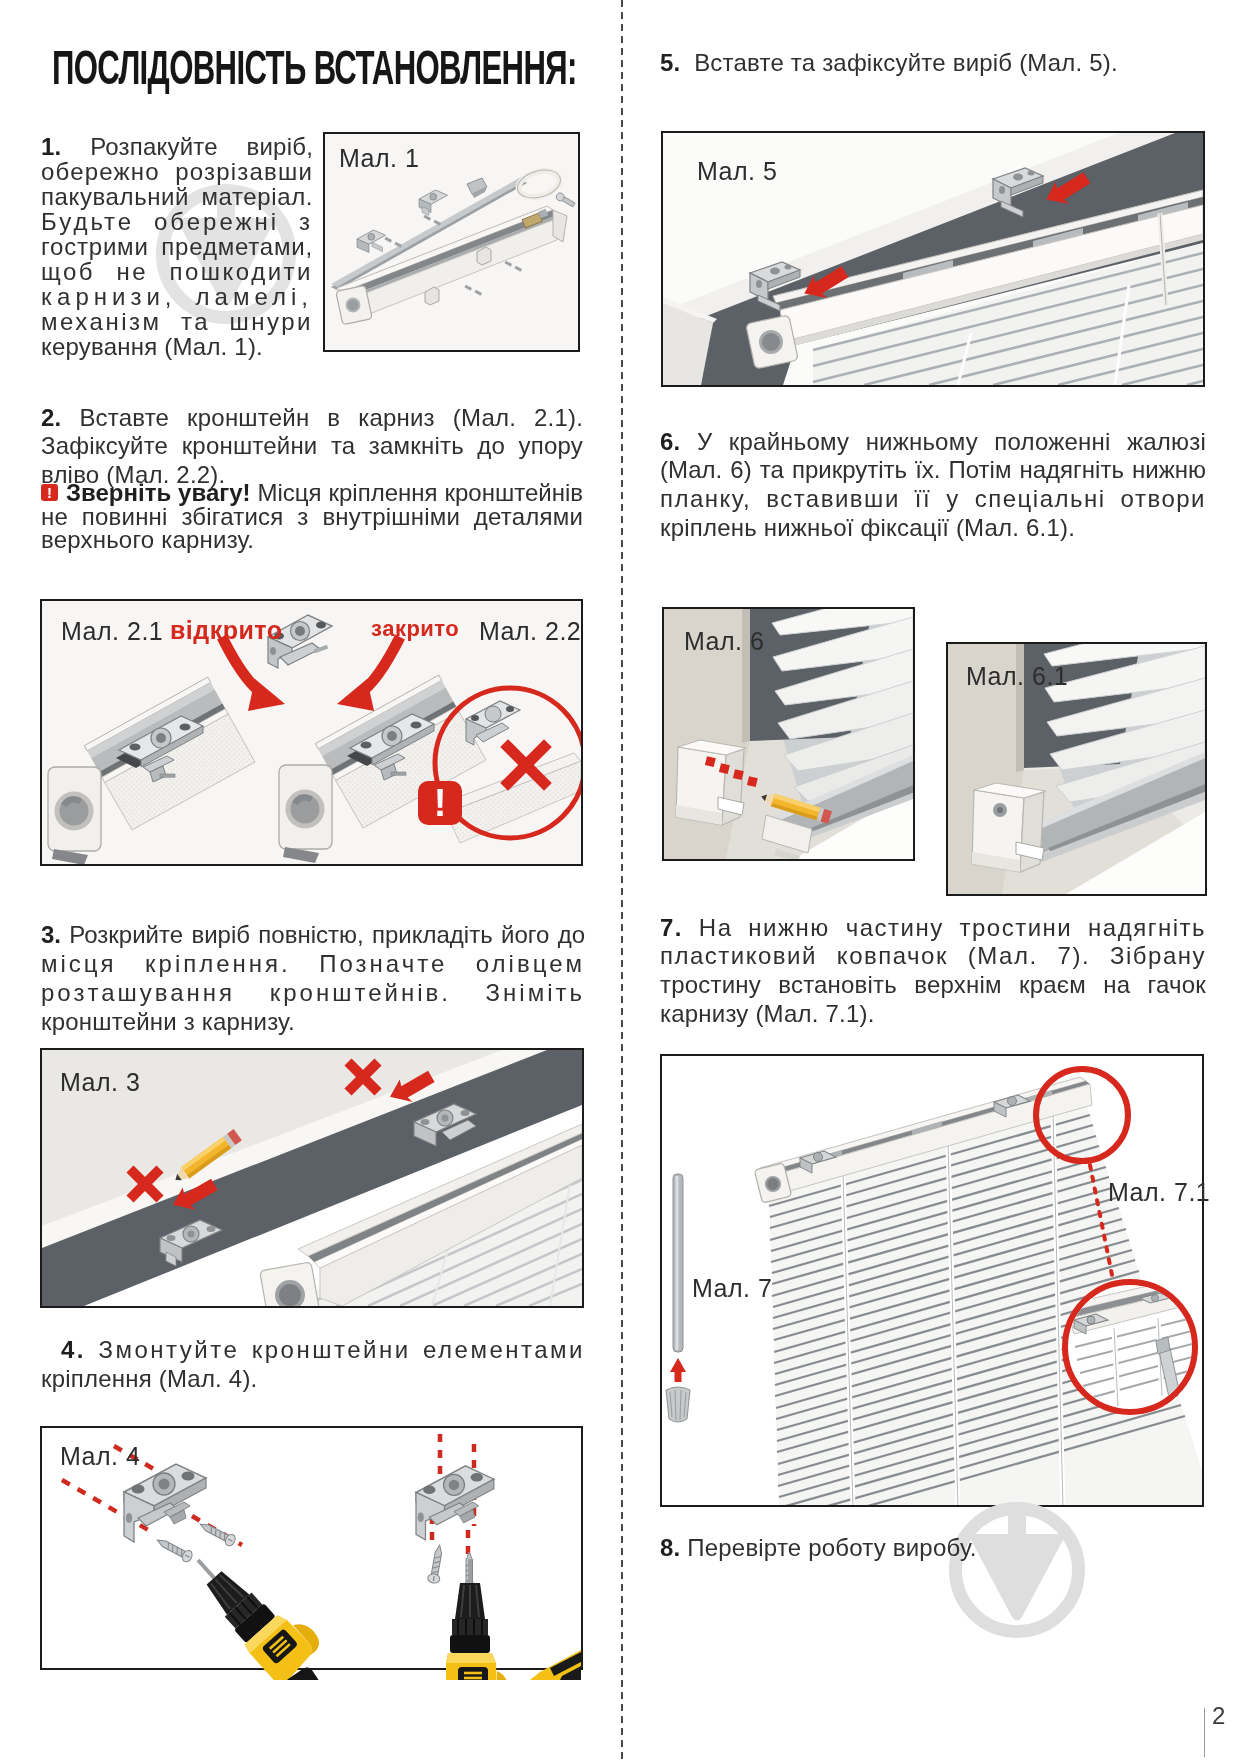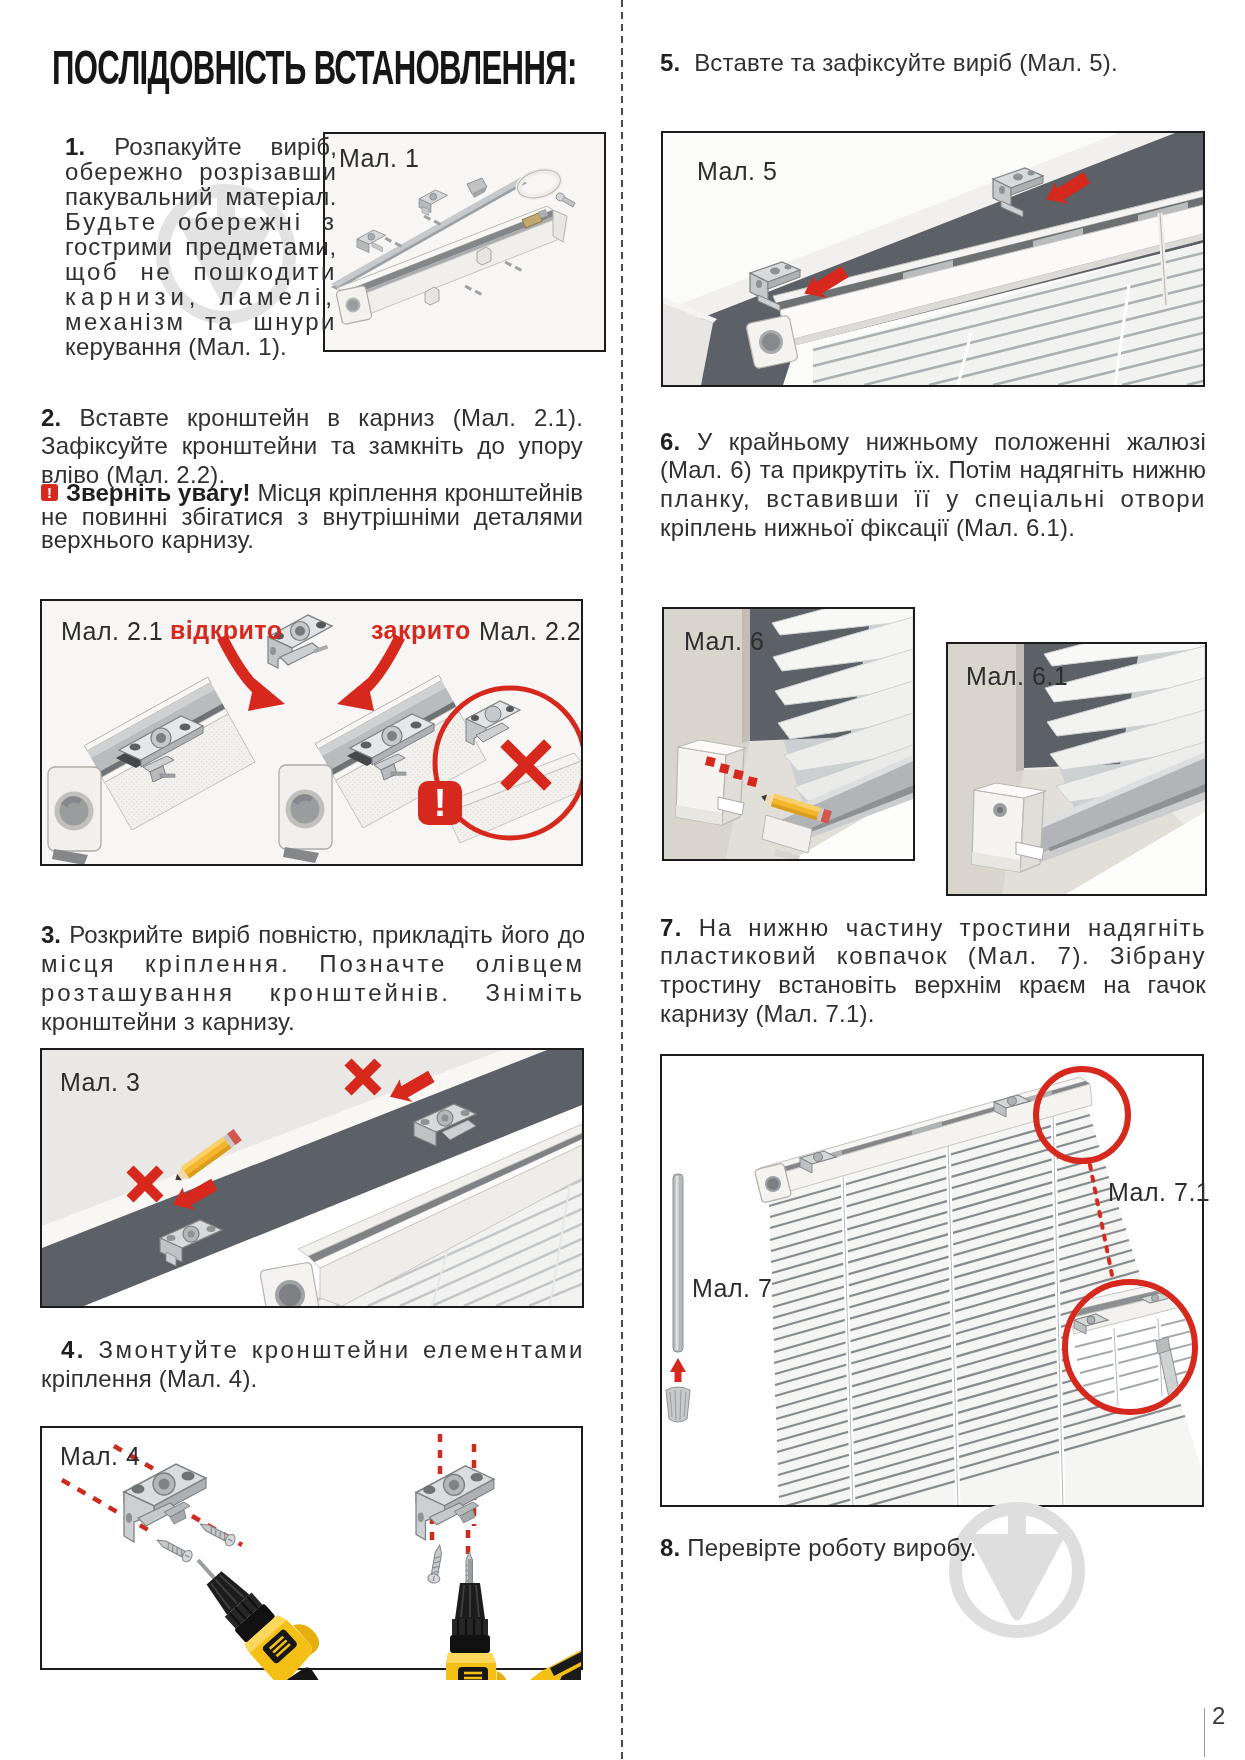--- a/index.html
+++ b/index.html
@@ -21,21 +21,21 @@
   <path d="M 67 11 L 85 11 L 85 43 L 95 48 L 57 48 L 67 43 Z" fill="#e3e3e3"></path>
   <path d="M 33 40 L 119 40 Q 125 40 123 46 L 81 124 Q 76 131 71 124 L 29 46 Q 27 40 33 40 Z" fill="#e3e3e3"></path>
 </svg>
 
 <div class="abs" style="left:621px;top:0;width:2px;height:1760px;
   background:repeating-linear-gradient(to bottom,#4a4a4a 0 7px,transparent 7px 12px);"></div>
 
 <div class="abs" style="left:52px;top:43px;font-weight:bold;font-size:49px;line-height:1;color:#161616;
   transform-origin:0 0;transform:scaleX(0.6354);white-space:nowrap;letter-spacing:-1px;">ПОСЛІДОВНІСТЬ ВСТАНОВЛЕННЯ:</div>
 
-<div class="abs txt" style="left:41px;top:133.7px;width:272px;line-height:25px;margin-left:24px;">
+<div class="abs txt" style="left:41px;top:133.7px;width:272px;line-height:25px;">
   <div class="j"><b>1.</b> Розпакуйте виріб,</div>
   <div class="j" style="letter-spacing:1.2px;">обережно розрізавши</div>
   <div class="j" style="letter-spacing:0.6px;">пакувальний матеріал.</div>
   <div class="j" style="letter-spacing:3px;">Будьте обережні з</div>
   <div class="j" style="letter-spacing:0.8px;">гострими предметами,</div>
   <div class="j" style="letter-spacing:2.5px;">щоб не пошкодити</div>
   <div class="j" style="letter-spacing:5px;">карнизи, ламелі,</div>
   <div class="j" style="letter-spacing:2.5px;">механізм та шнури</div>
   <div>керування (Мал. 1).</div>
 </div>
@@ -79,21 +79,21 @@
   <div class="j" style="letter-spacing:1.5px;"><b>7.</b> На нижню частину тростини надягніть</div>
   <div class="j" style="letter-spacing:1.5px;">пластиковий ковпачок (Мал. 7). Зібрану</div>
   <div class="j">тростину встановіть верхнім краєм на гачок</div>
   <div>карнизу (Мал. 7.1).</div>
 </div>
 
 <div class="abs txt" style="left:660px;top:1534.4px;width:546px;">
   <div><b>8.</b> Перевірте роботу виробу.</div>
 </div>
 
-<div class="figbox" id="b1" style="left:323px;top:132px;width:283px;height:220px;">
+<div class="figbox" id="b1" style="left:323px;top:132px;width:257px;height:220px;">
 <svg width="253" height="216" viewBox="0 0 253 216">
 
   <polygon points="6,153 196,46 202,49 12,156" fill="#9aa0a3"></polygon>
   <polygon points="6,150 196,43 202,46 12,153" fill="#c6cacc"></polygon>
 
   <polygon points="12,154 222,72 228,76 18,158" fill="#f8f7f5" stroke="#bbb9b4" stroke-width="1"></polygon>
   <polygon points="18,158 228,76 230,82 20,164" fill="#84878a"></polygon>
   <polygon points="20,164 230,82 228,86 18,168" fill="#a8abad"></polygon>
   <polygon points="18,168 228,86 232,106 24,188 18,182" fill="#f0efec" stroke="#c6c4bf" stroke-width="1"></polygon>
   <polygon points="12,154 18,158 18,168 12,166" fill="#e2e0dc"></polygon>
@@ -244,21 +244,21 @@
           <line x1="466" y1="146" x2="502" y2="182"></line>
           <line x1="502" y1="146" x2="466" y2="182"></line>
         </g>
     <rect x="376" y="180" width="44" height="44" rx="10" fill="#d6281c"></rect>
     <text x="398" y="215" font-size="38" font-weight="bold" fill="#fff" text-anchor="middle" font-family="Liberation Sans">!</text>
   </g>
 </svg>
 <div class="figlab" style="left:19px;top:16px;">Мал. 2.1</div>
 <div class="figlab" style="left:437px;top:16px;">Мал. 2.2</div>
 <div class="figlab" style="left:128px;top:15px;color:#d6281c;font-weight:bold;font-size:25px;">відкрито</div>
-<div class="figlab" style="left:329px;top:15px;color:#d6281c;font-weight:bold;font-size:25px;">закрито</div>
+<div class="figlab" style="left:329px;top:15px;color:#d6281c;font-weight:bold;font-size:22px;">закрито</div>
 </div>
 <div class="figbox" id="b3" style="left:40px;top:1048px;width:544px;height:260px;">
 <svg width="540" height="256" viewBox="0 0 540 256">
   <rect x="0" y="0" width="540" height="256" fill="#fff"></rect>
 
   <polygon points="0,0 505,0 0,198" fill="#eae8e4"></polygon>
   <polygon points="0,176 460,0 505,0 0,198" fill="#f8f7f4"></polygon>
 
   <polygon points="0,198 505,0 540,0 540,55 42,256 0,256" fill="#5c6167"></polygon>
 

